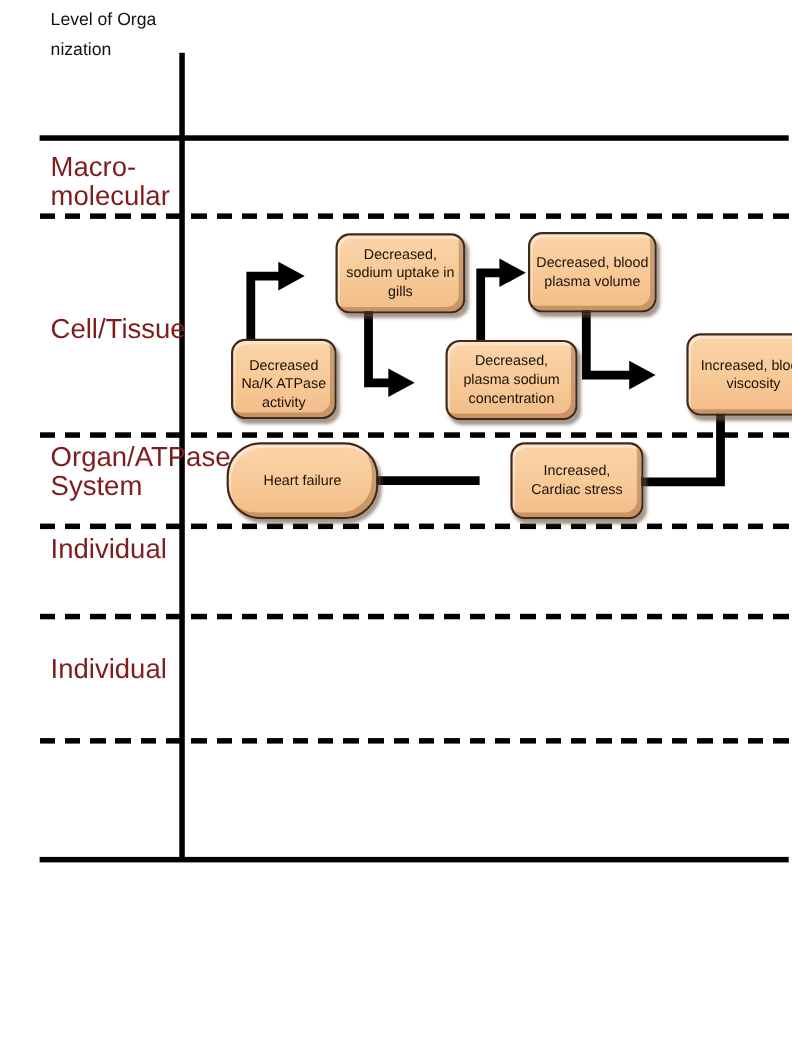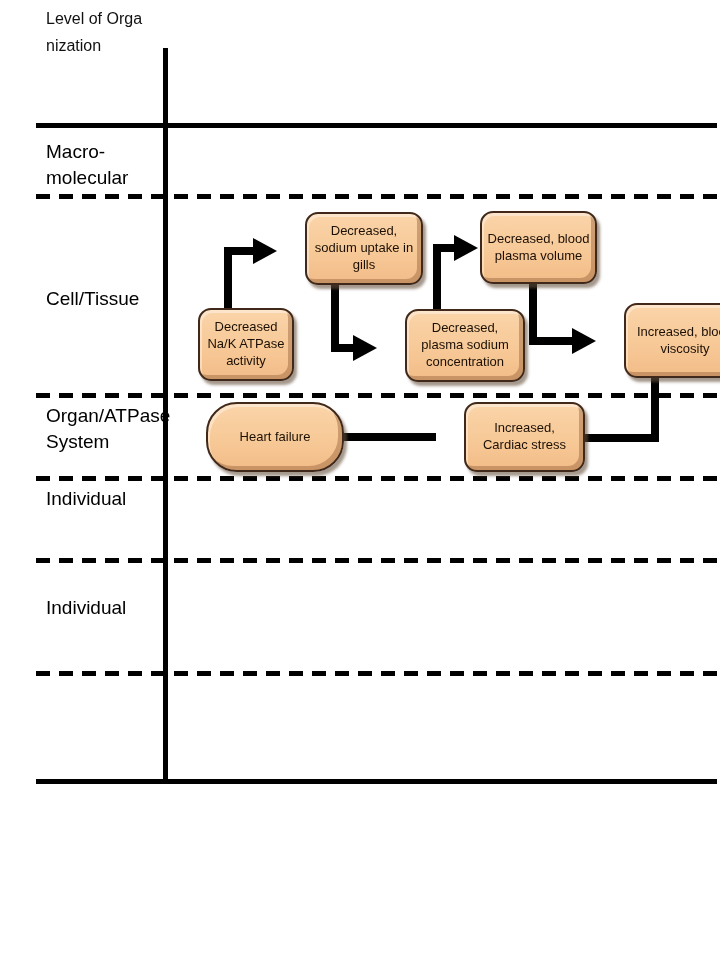--- a/index.html
+++ b/index.html
@@ -23,23 +23,23 @@
     position: absolute;
     left: 46px; top: 6px; width: 103px;
     font-size: 16px;
     line-height: 26.5px;
     word-break: break-all;
     color: #111;
   }
   .row-label {
     position: absolute;
     left: 46px; width: 118px;
-    font-size: 19px;
+    font-size: 25px;
     line-height: 26px;
-    color: #000000;
+    color: #7f1d1d;
   }
   .vline {
     position: absolute;
     left: 163px; top: 48px;
     width: 5px; height: 734px;
     background: #000;
   }
   .hline {
     position: absolute;
     left: 36px; width: 681px; height: 5px;
@@ -71,21 +71,21 @@
     align-items: center;
     justify-content: center;
     text-align: center;
     padding: 4px 4px;
     font-size: 13px;
     line-height: 1.3;
     color: #1c1006;
     margin-left: 28px;
   }
   
-  .node-na-k        { left: 170px; top: 308px; width: 96px; height: 73px; }
+  .node-na-k        { left: 182px; top: 308px; width: 96px; height: 73px; align-items: flex-end; }
   .node-sodium      { left: 277px; top: 212px; width: 118px; height: 73px; }
   .node-plasma      { left: 377px; top: 309px; width: 120px; height: 73px; }
   .node-volume      { left: 452px; top: 211px; width: 117px; height: 73px; }
   .node-viscosity   { left: 596px; top: 303px; width: 122px; height: 75px; }
   .node-cardiac     { left: 436px; top: 402px; width: 121px; height: 70px; }
   .node-heart       { left: 178px; top: 402px; width: 138px; height: 70px; border-radius: 31px; }
   
   .row-macro      { top: 139px; }
   .row-cell       { top: 286px; }
   .row-organ      { top: 403px; }

